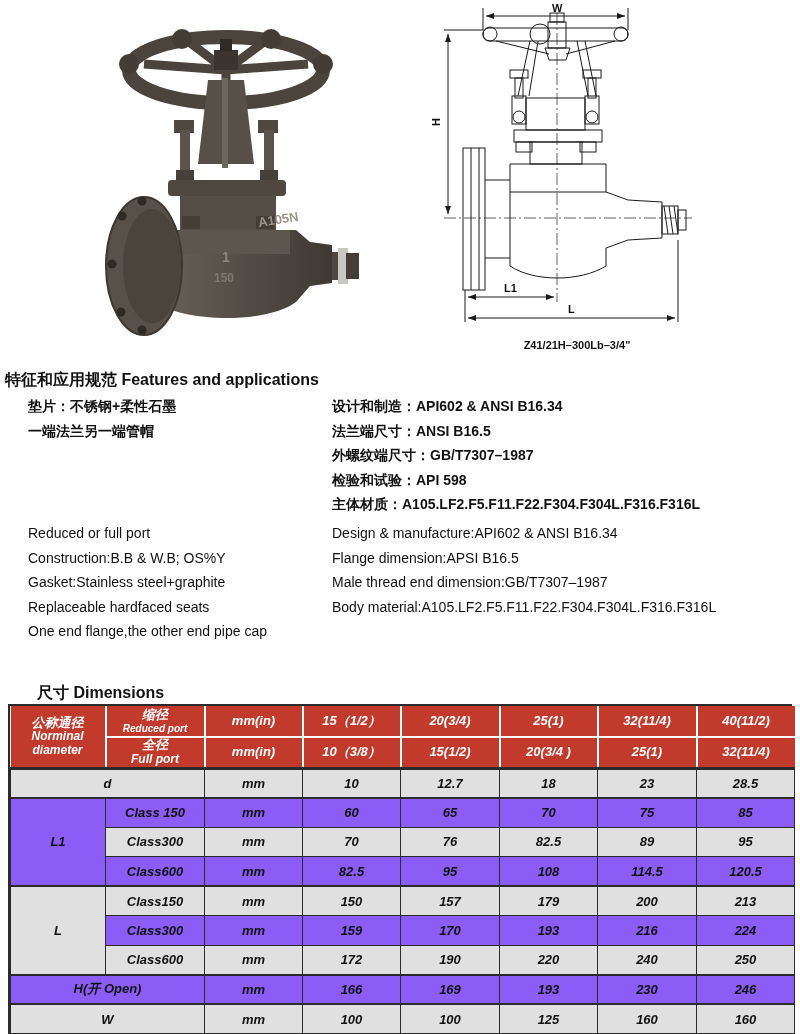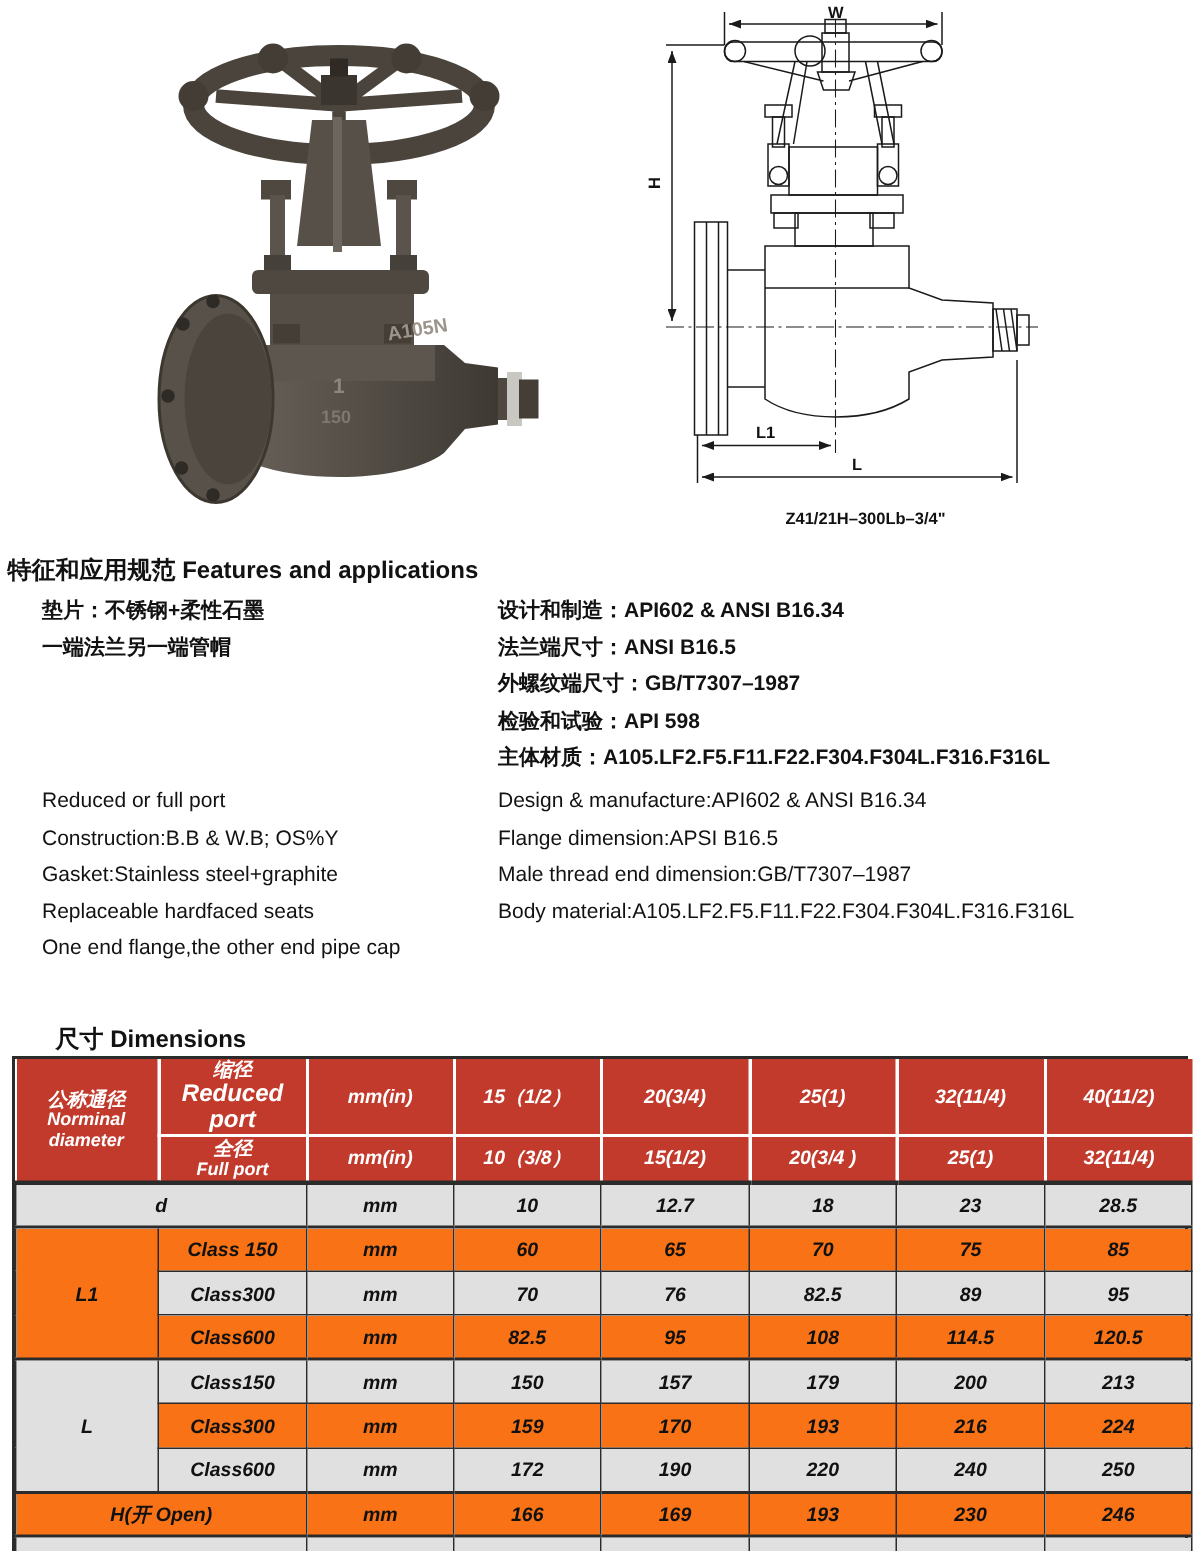--- a/index.html
+++ b/index.html
@@ -25,21 +25,21 @@
   table { border-collapse:collapse; width:100%; table-layout:fixed;font-style:italic; }
   th, td { text-align:center; vertical-align:middle; overflow:hidden; }
   thead th { background:#c23a2c; color:#fff; font-weight:700; font-size:13px; height:31px;
              border-right:2px solid #fff; border-bottom:2px solid #fff; line-height:1.12; }
   thead tr th:last-child { border-right:none; }
   .h-cn { font-size:13px; } .h-en { font-size:12px; }
   tbody td { font-size:13px; font-weight:700; height:29.5px; border:1px solid #2b2b2b; color:#111; }
   tbody tr:first-child td { border-top:3px solid #2b2b2b; }
   tr.thick td { border-top-width:2px; }
   tr.g td { background:#e0e0e0; }
-  tr.w td { background:#f97316; }
+  tr.w td { background:#8b5cf6; }
   td.cell-w { background:#ffffff; }
   td.cell-g { background:#e0e0e0; }
 
   svg text { font-family:"Liberation Sans","DejaVu Sans",sans-serif; }
 </style>
 </head>
 <body>
 
 <div class="page">
 
@@ -213,21 +213,21 @@
           <col style="width:98px">
       </colgroup>
       <thead>
         <tr>
           <th rowspan="2">
             <div class="h-cn">公称通径</div>
             <div class="h-en">Norminal diameter</div>
           </th>
           <th>
             <div class="h-cn">缩径</div>
-            <div class="h-en" style="font-size:16px">Reduced port</div>
+            <div class="h-en" style="font-size:10px">Reduced port</div>
           </th>
           <th>mm(in)</th>
           <th>15（1/2）</th>
           <th>20(3/4)</th>
           <th>25(1)</th>
           <th>32(11/4)</th>
           <th>40(11/2)</th>
         </tr>
         <tr>
           <th>

